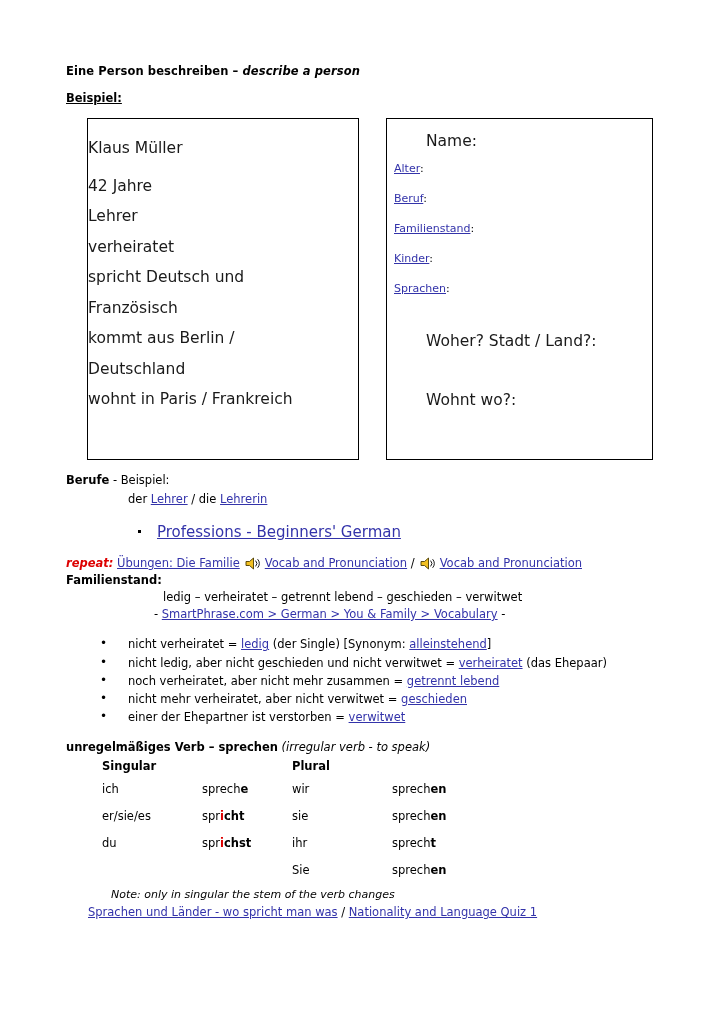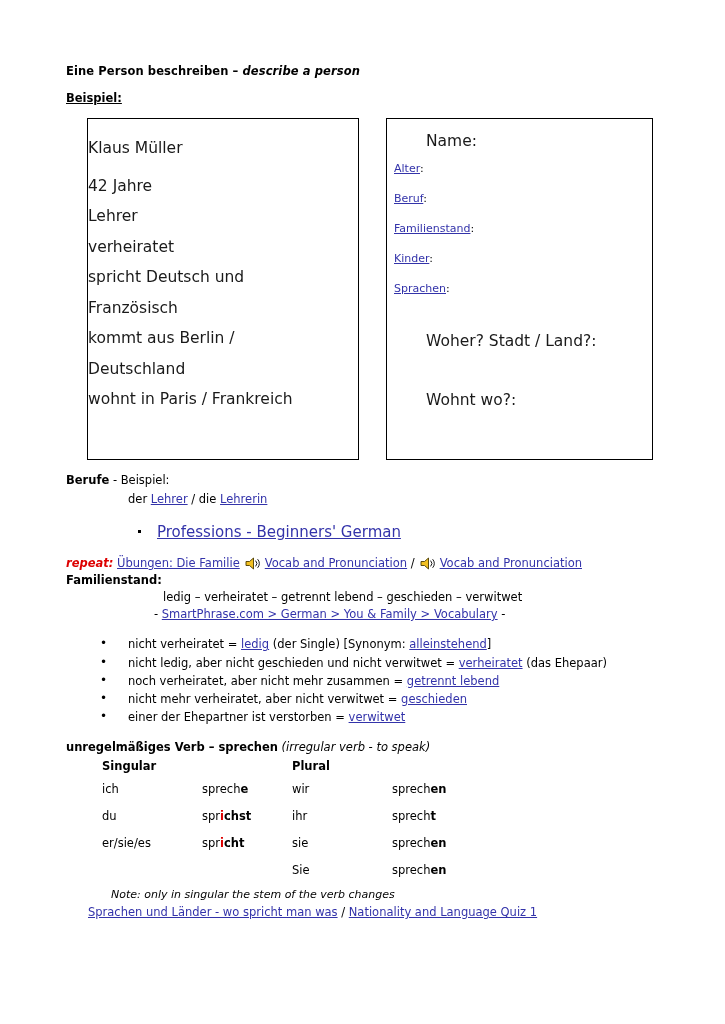--- a/index.html
+++ b/index.html
@@ -328,32 +328,32 @@
         </tr>
       </thead>
       <tbody>
         <tr>
           <td>ich</td>
           <td><span>sprech</span><span class="red b"></span><span class="b"></span><span class="b">e</span></td>
           <td>wir</td>
           <td><span>sprech</span><span class="b">en</span></td>
         </tr>
         <tr>
+          <td>er/sie/es</td>
+          <td><span>spr</span><span class="red b">i</span><span class="b">ch</span><span class="b">t</span></td>
+          <td>sie</td>
+          <td><span>sprech</span><span class="b">en</span></td>
+        </tr>
+        <tr>
           <td>du</td>
           <td><span>spr</span><span class="red b">i</span><span class="b">ch</span><span class="b">st</span></td>
           <td>ihr</td>
           <td><span>sprech</span><span class="b">t</span></td>
         </tr>
         <tr>
-          <td>er/sie/es</td>
-          <td><span>spr</span><span class="red b">i</span><span class="b">ch</span><span class="b">t</span></td>
-          <td>sie</td>
-          <td><span>sprech</span><span class="b">en</span></td>
-        </tr>
-        <tr>
           <td></td>
           <td></td>
           <td>Sie</td>
           <td><span>sprech</span><span class="b">en</span></td>
         </tr>
       </tbody>
     </table>
 
     <div class="note">Note: only in singular the stem of the verb changes</div>
 

